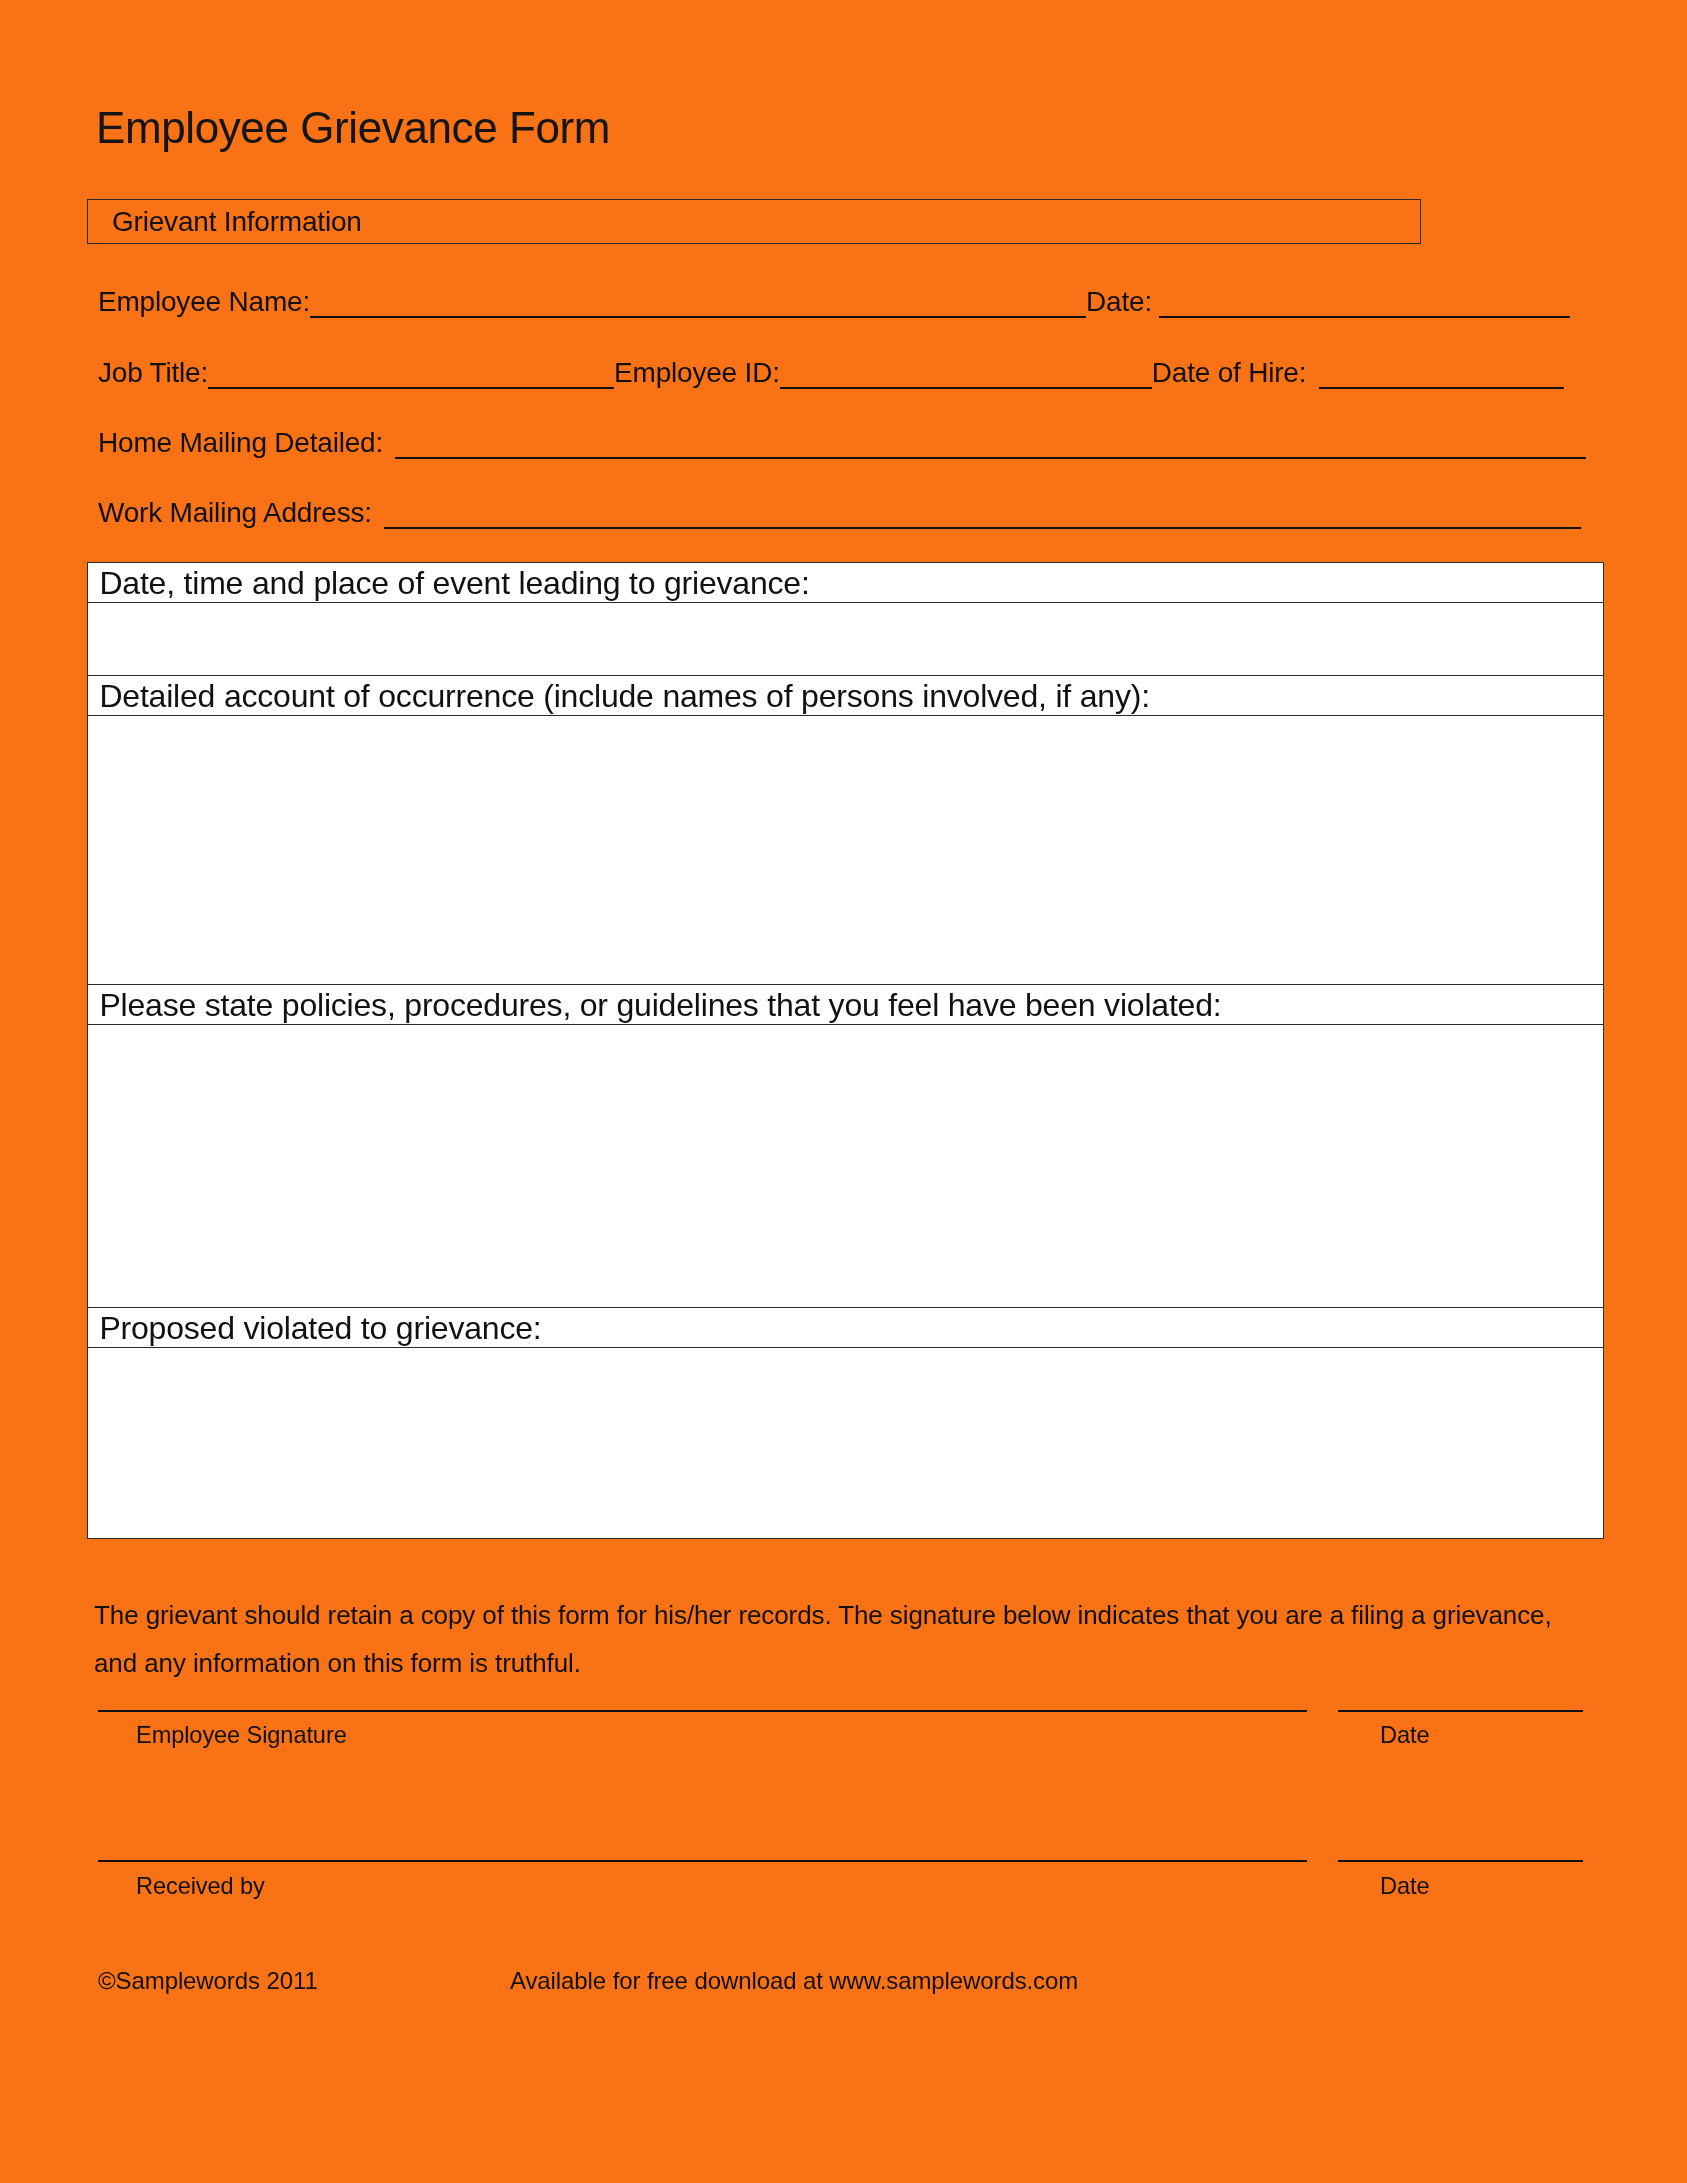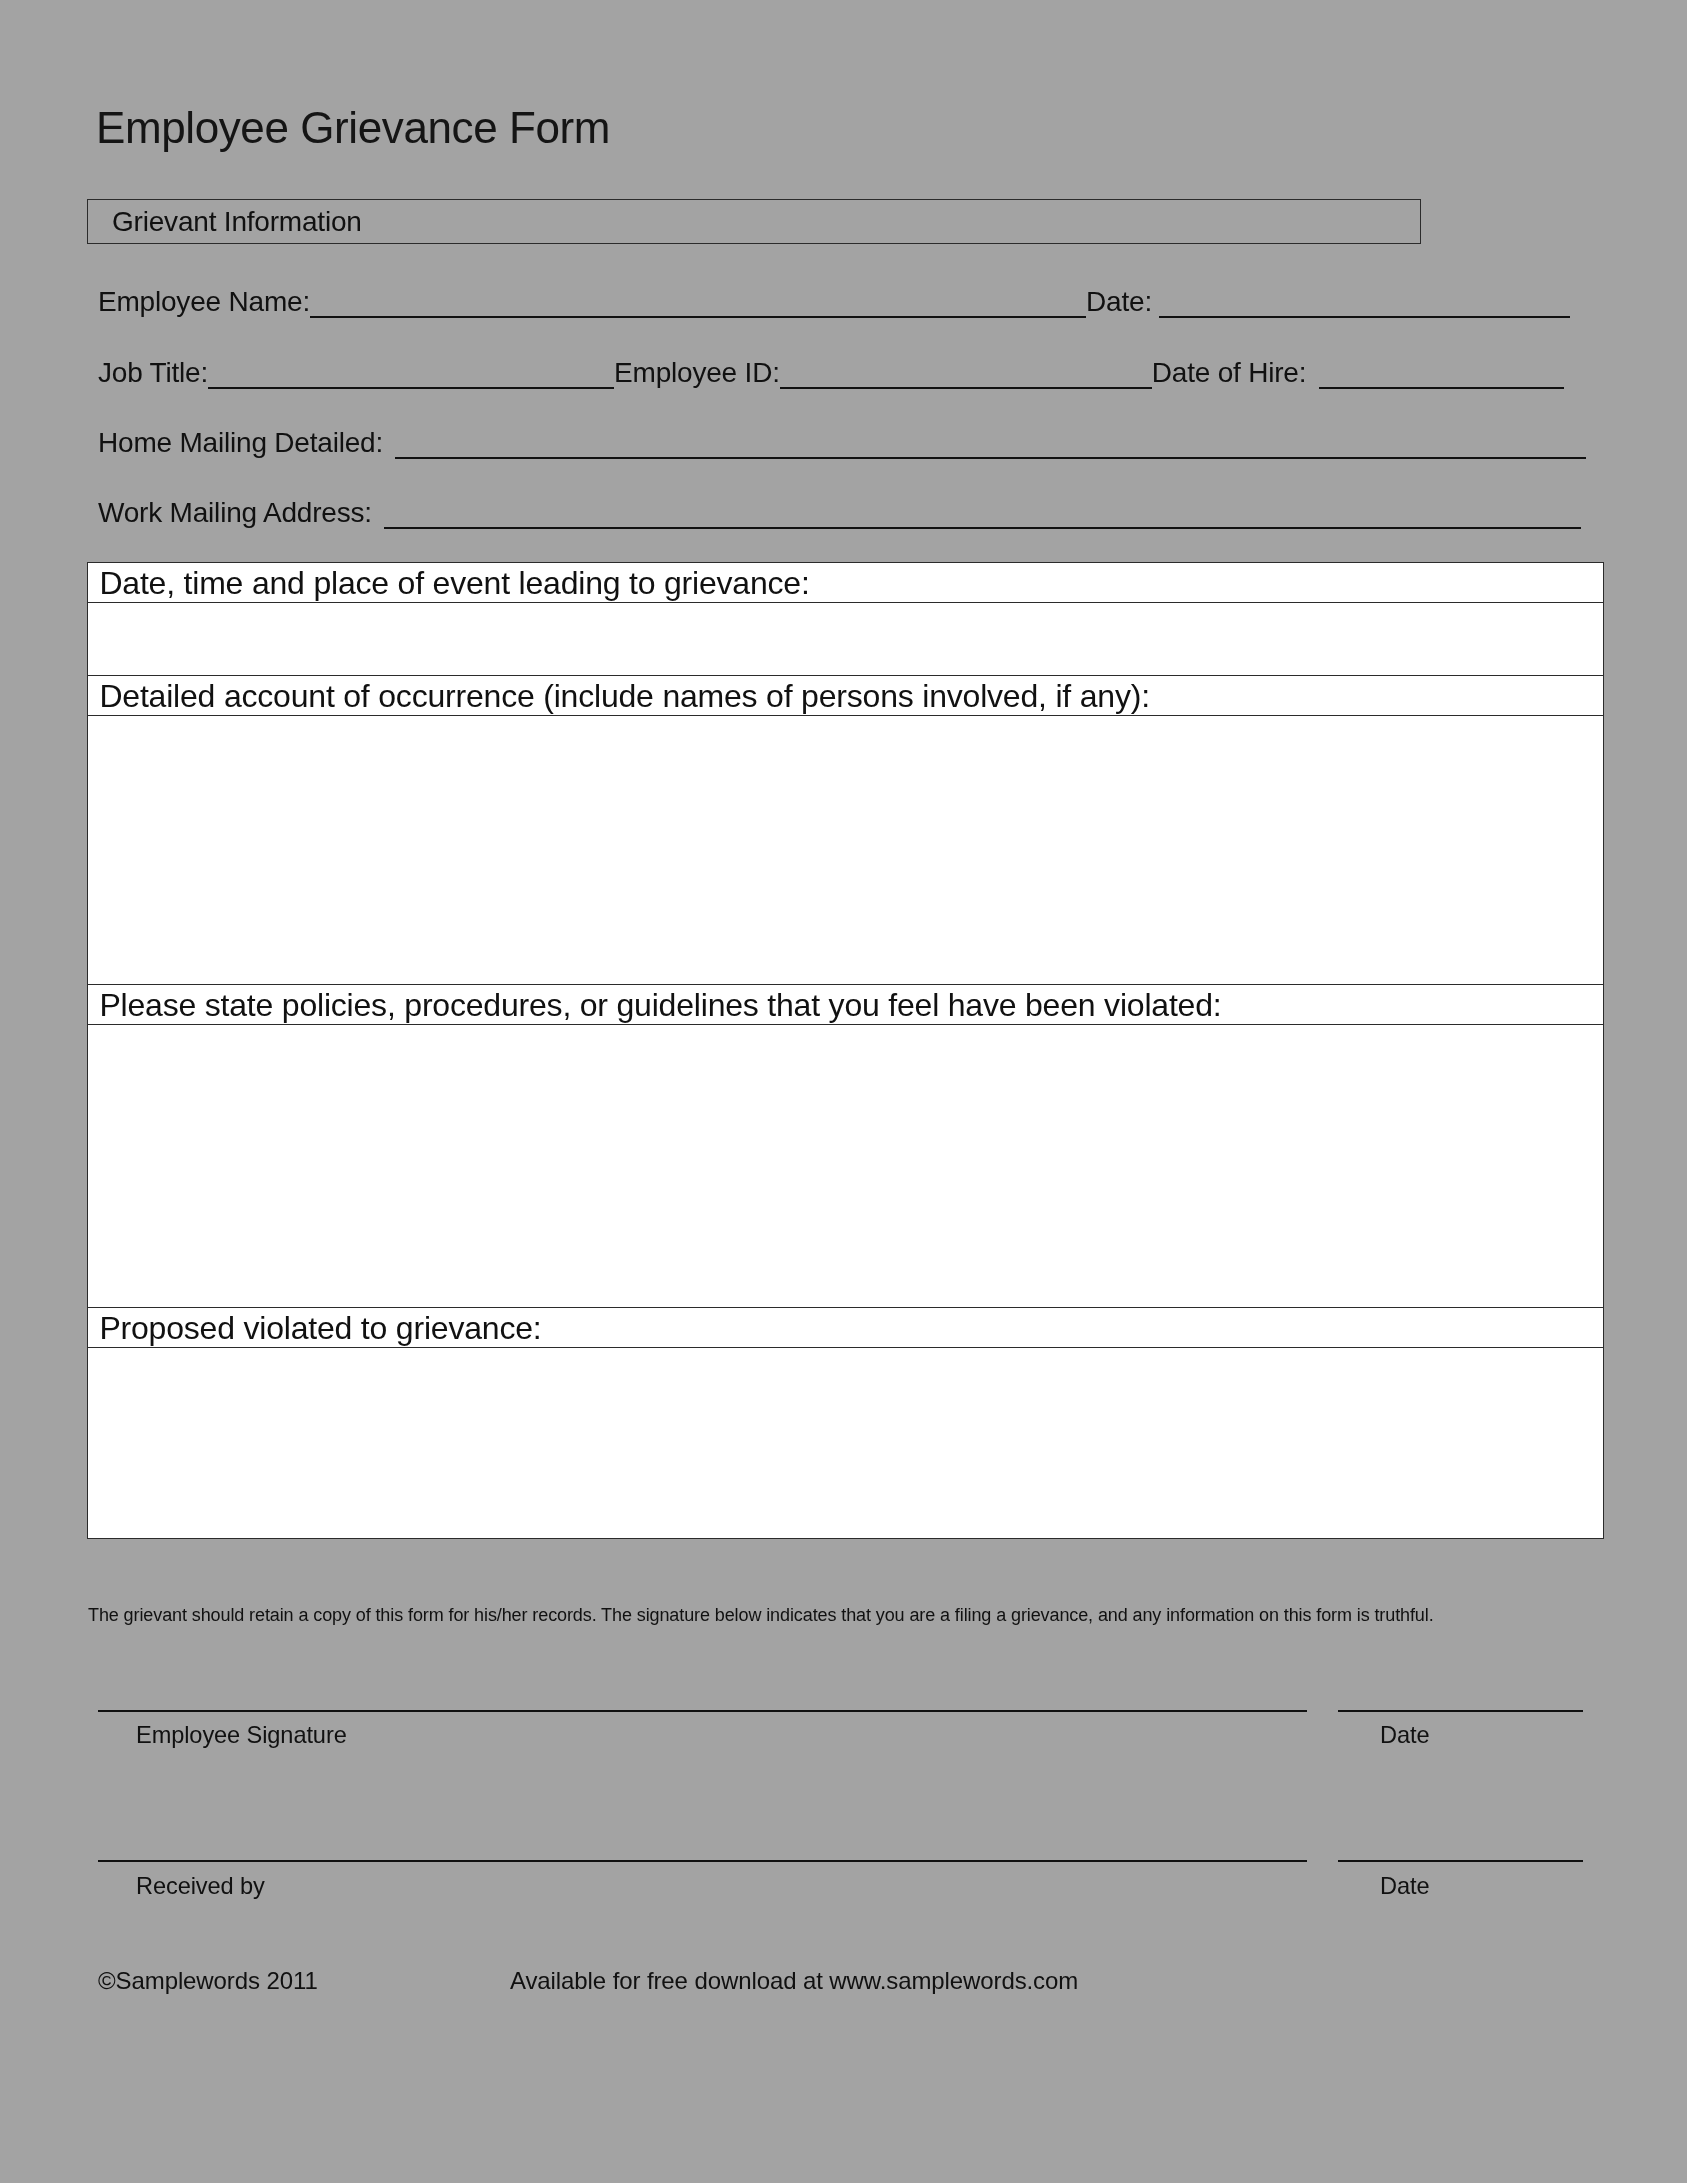--- a/index.html
+++ b/index.html
@@ -5,21 +5,21 @@
   * { margin: 0; padding: 0; box-sizing: border-box; }
   html, body { background: #ffffff; }
   body {
     width: 1687px; height: 2184px;
     font-family: "Liberation Sans", sans-serif;
     color: #111111;
   }
   .page {
     position: relative;
     width: 1687px; height: 2184px;
-    background: #a3a3a3;
+    background: #f97316;
     overflow: hidden;
   }
   .title {
     position: absolute; left: 96px; top: 103px;
     font-size: 44px; font-weight: 400; letter-spacing: -0.4px;
     color: #151515; white-space: nowrap;
   }
   .section-box {
     position: absolute; left: 87px; top: 199px;
     width: 1334px; height: 45px;
@@ -64,23 +64,23 @@
     border-bottom: 1.7px solid #2b2b2b;
     font-size: 32px; letter-spacing: -0.2px;
     white-space: nowrap;
   }
   .gbody { border-bottom: 1.7px solid #2b2b2b; background: #ffffff; }
   .hA { height: 73px; }
   .hB { height: 269px; }
   .hC { height: 283px; }
   .hD { height: 190px; border-bottom: none; }
   .note {
-    position: absolute; left: 88px; top: 1591px;
+    position: absolute; left: 94px; top: 1591px;
     width: 1467px;
-    font-size: 18px; line-height: 48px; letter-spacing: -0.1px;
+    font-size: 26px; line-height: 48px; letter-spacing: -0.1px;
   }
   .hline {
     position: absolute; height: 0;
     border-top: 2.6px solid #111111;
   }
   .sig-label {
     position: absolute;
     font-size: 23.6px; letter-spacing: -0.1px; white-space: nowrap; margin-left: 38px;
   }
   .footer-text {

